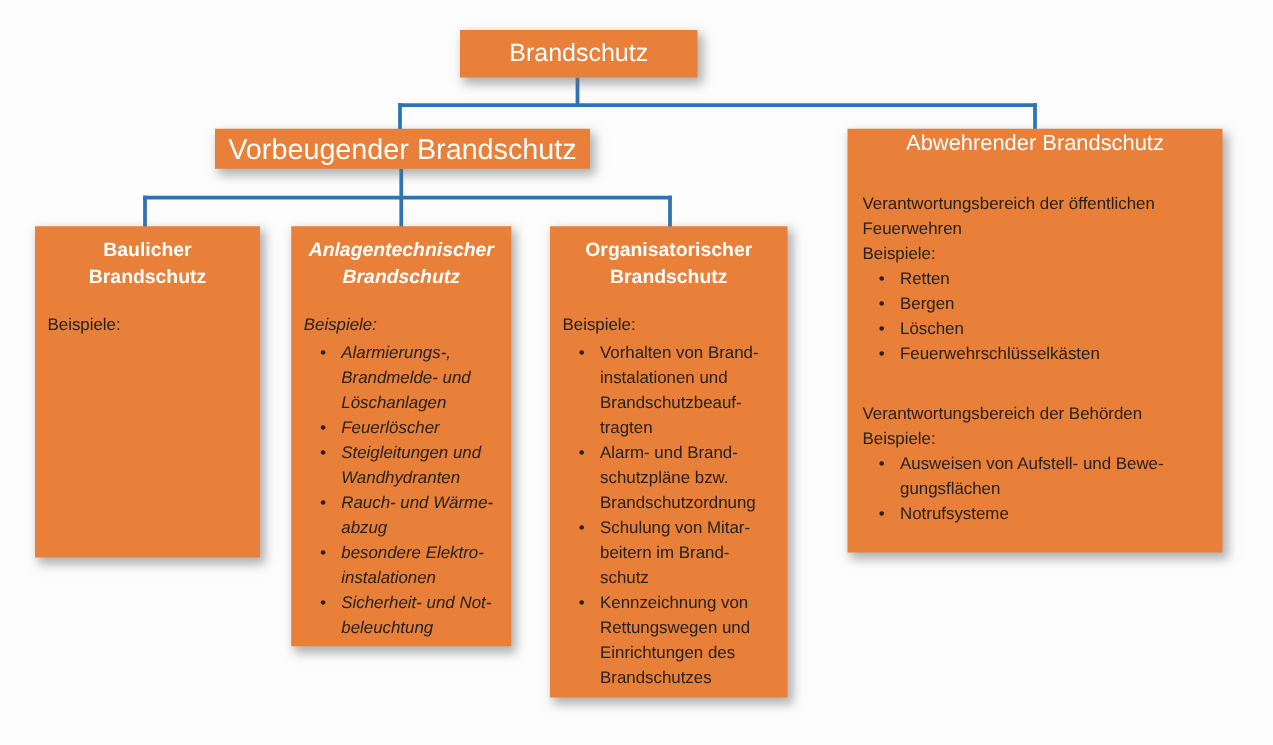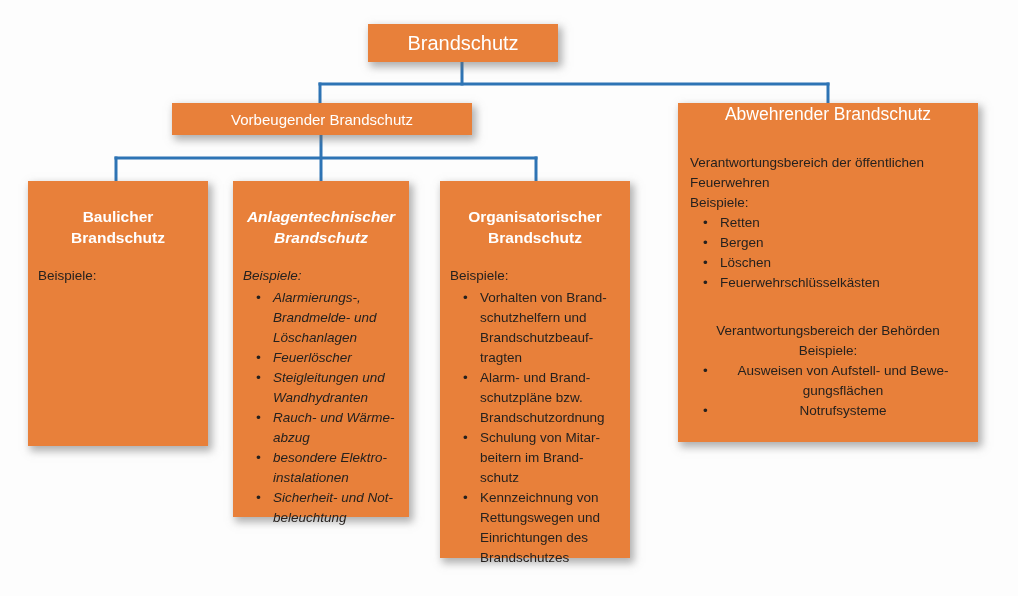--- a/index.html
+++ b/index.html
@@ -14,36 +14,36 @@
     font-family:"Liberation Sans", sans-serif;
   }
   .connectors{position:absolute;left:0;top:0;z-index:0;}
   .box{
     position:absolute;background:var(--box-orange);z-index:1;
     box-shadow:3px 4px 8px 1px rgba(110,110,110,0.55);
     color:var(--title-white);
   }
   .headerbox{display:flex;align-items:center;justify-content:center;text-align:center;}
   .root-title{font-size:20px;}
-  .l2-title{font-size:15px;}
+  .l2-title{font-size:23px;}
   .box-title{
     text-align:center;font-weight:bold;font-size:15.5px;line-height:21px;
-    margin-top:25px;white-space:pre-line;color:var(--title-white);
+    margin-top:9px;white-space:pre-line;color:var(--title-white);
   }
   .big-title{
     text-align:center;font-weight:normal;font-size:17.5px;line-height:22px;
     margin-top:0;color:var(--title-white);
   }
   .body-text{color:var(--body-dark);font-size:13.5px;line-height:20px;}
   .colbox .body{padding:0 10px;}
   .bigbox .body{padding:0 12px;margin-top:15px;}
   .beispiele{margin:18px 0 2px;}
   .bigbox .beispiele{margin:0;}
   .seclabel{white-space:pre-line;margin-top:28px;}
-  .section2{margin-top:20px;text-align:center;}
+  .section2{margin-top:20px;}
   ul.bullets{list-style:none;margin:0;padding:0;}
   ul.bullets li{
     position:relative;padding-left:30px;white-space:pre-line;line-height:20px;
   }
   ul.bullets li::before{content:"\2022";position:absolute;left:13px;top:0;}
   
   #root-box{left:368px;top:24px;width:190px;height:38px;}
   #vorb-box{left:172px;top:103px;width:300px;height:32px;}
   #abw-box{left:678px;top:103px;width:300px;height:339px;}
   #col0-box{left:28px;top:181px;width:180px;height:265px;}
@@ -132,21 +132,21 @@
     </div>
   </div>
 
   <div class="box colbox" id="col2-box">
     <div class="box-title">Organisatorischer
 Brandschutz</div>
     <div class="body body-text">
       <div class="beispiele">Beispiele:</div>
       <ul class="bullets">
         <li>Vorhalten von Brand-
-schutzhelfern und
+instalationen und
 Brandschutzbeauf-
 tragten</li>
         <li>Alarm- und Brand-
 schutzpläne bzw.
 Brandschutzordnung</li>
         <li>Schulung von Mitar-
 beitern im Brand-
 schutz</li>
         <li>Kennzeichnung von
 Rettungswegen und

